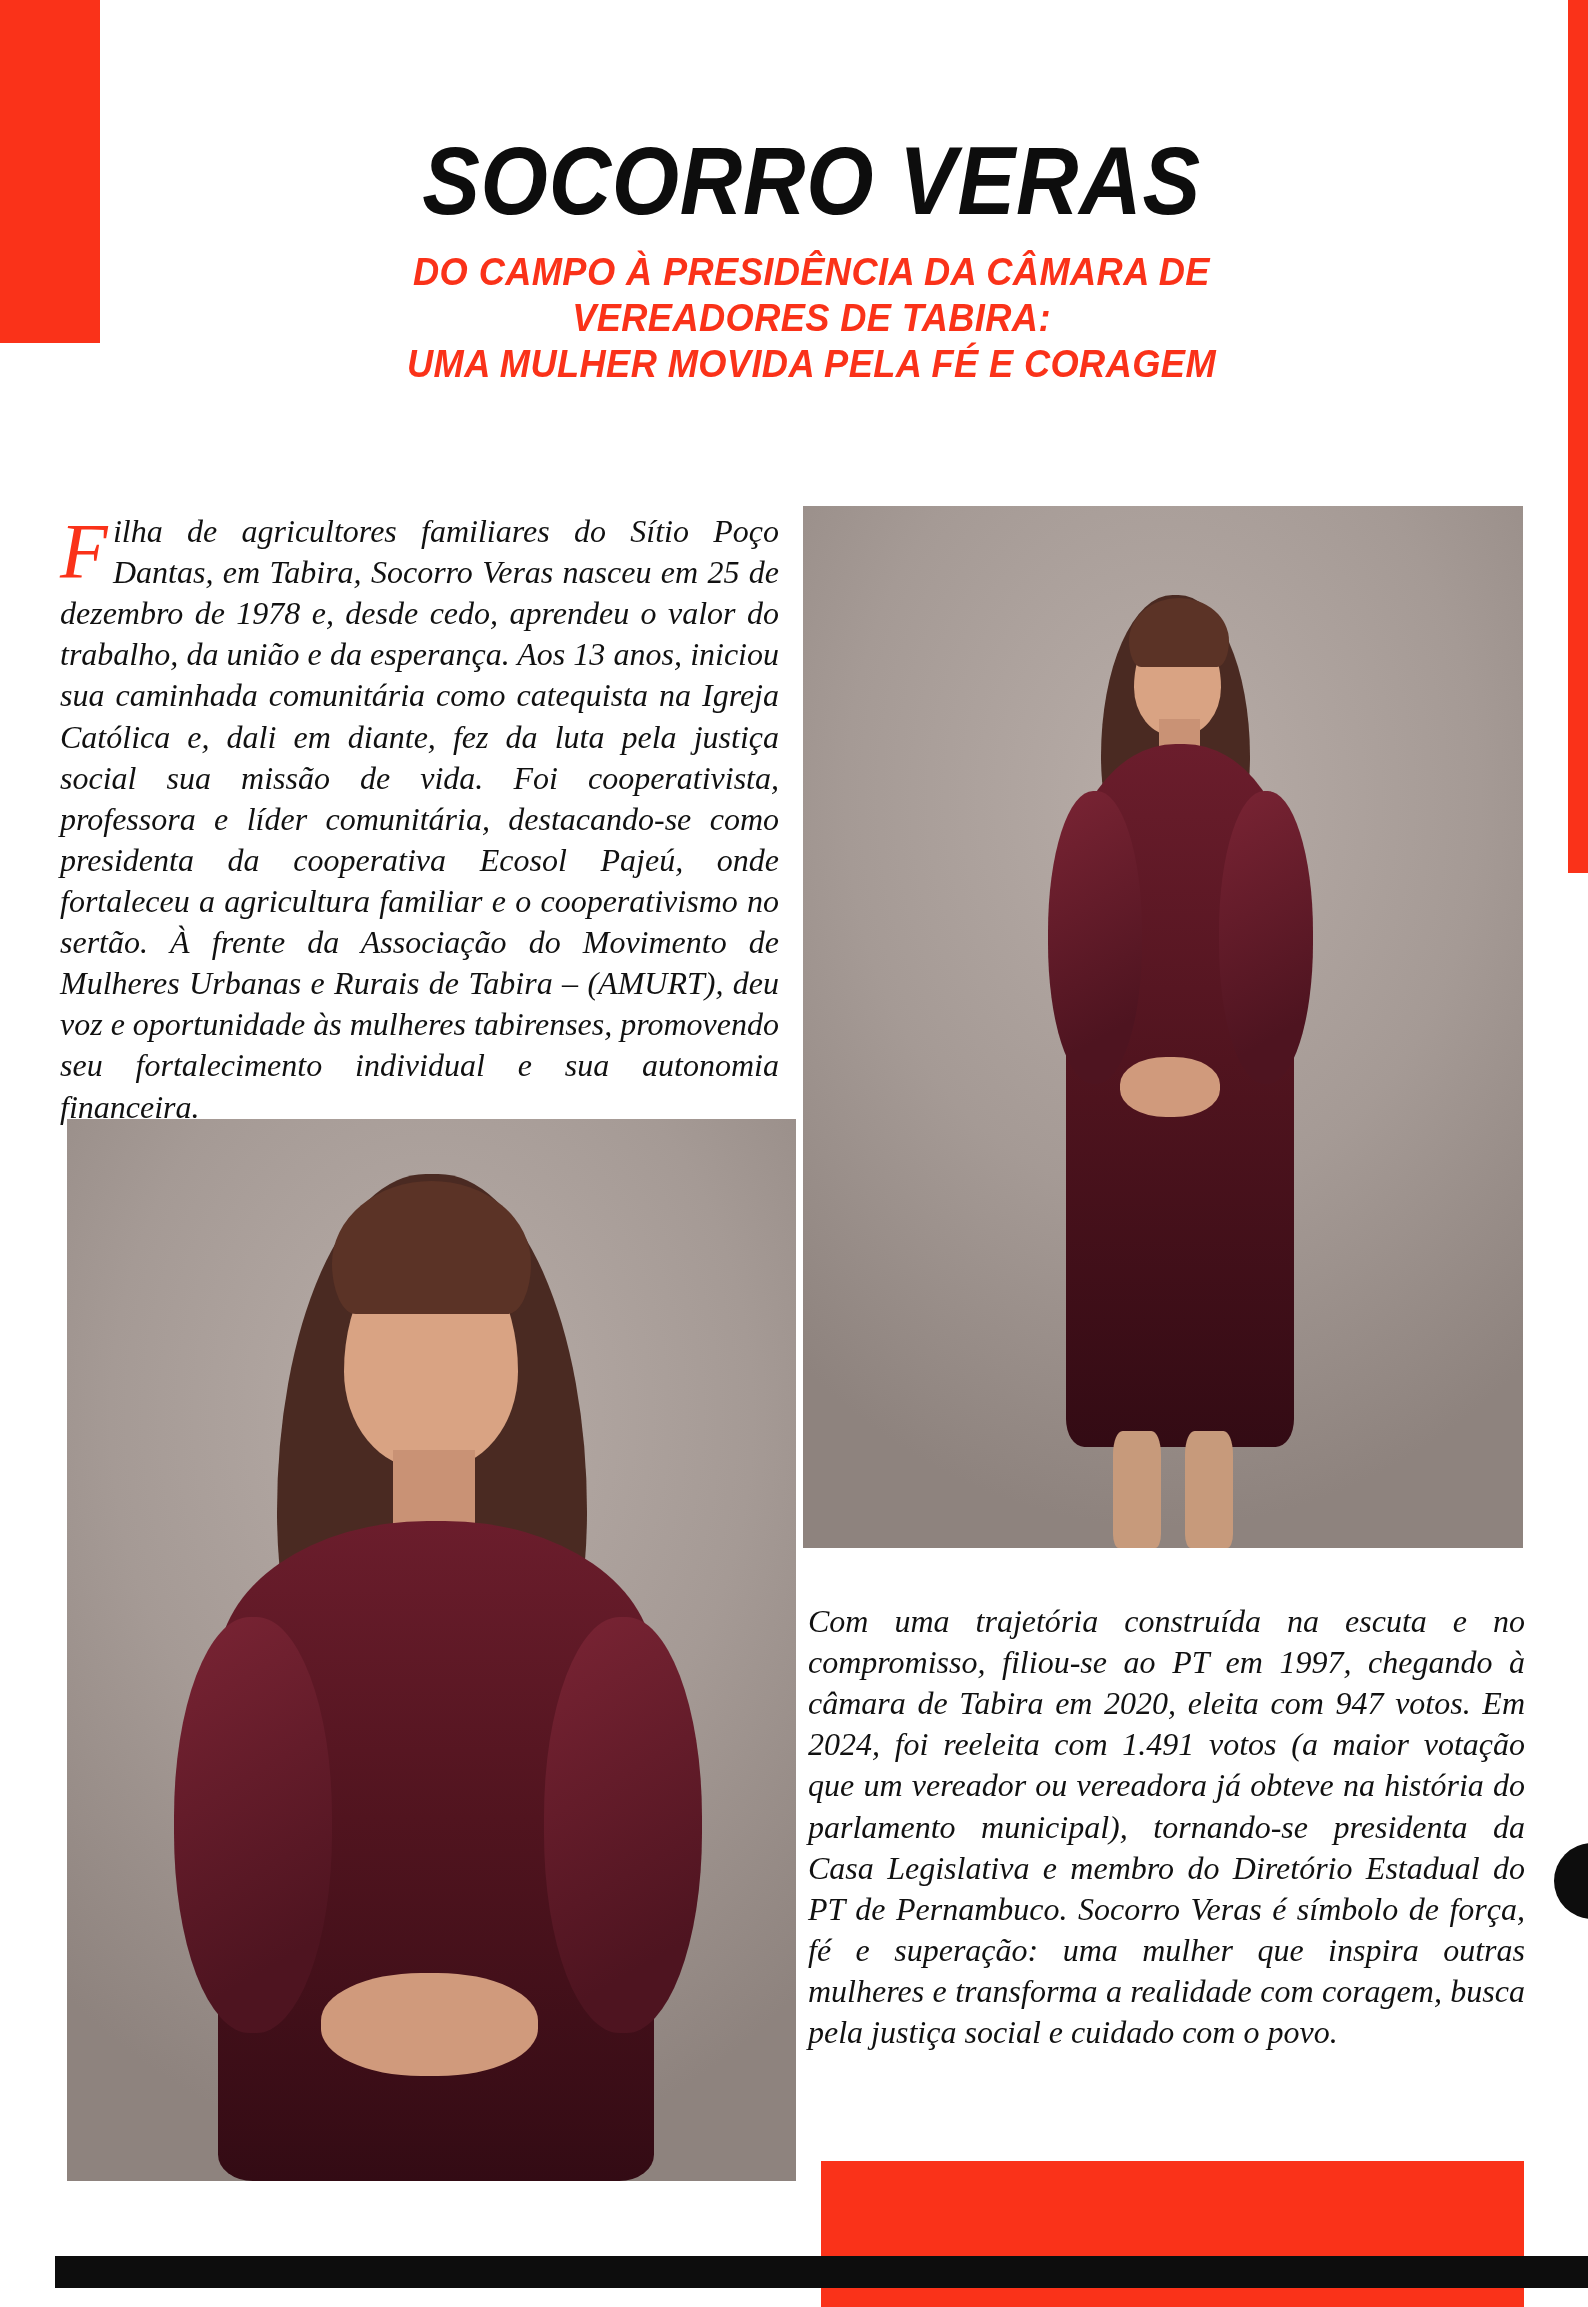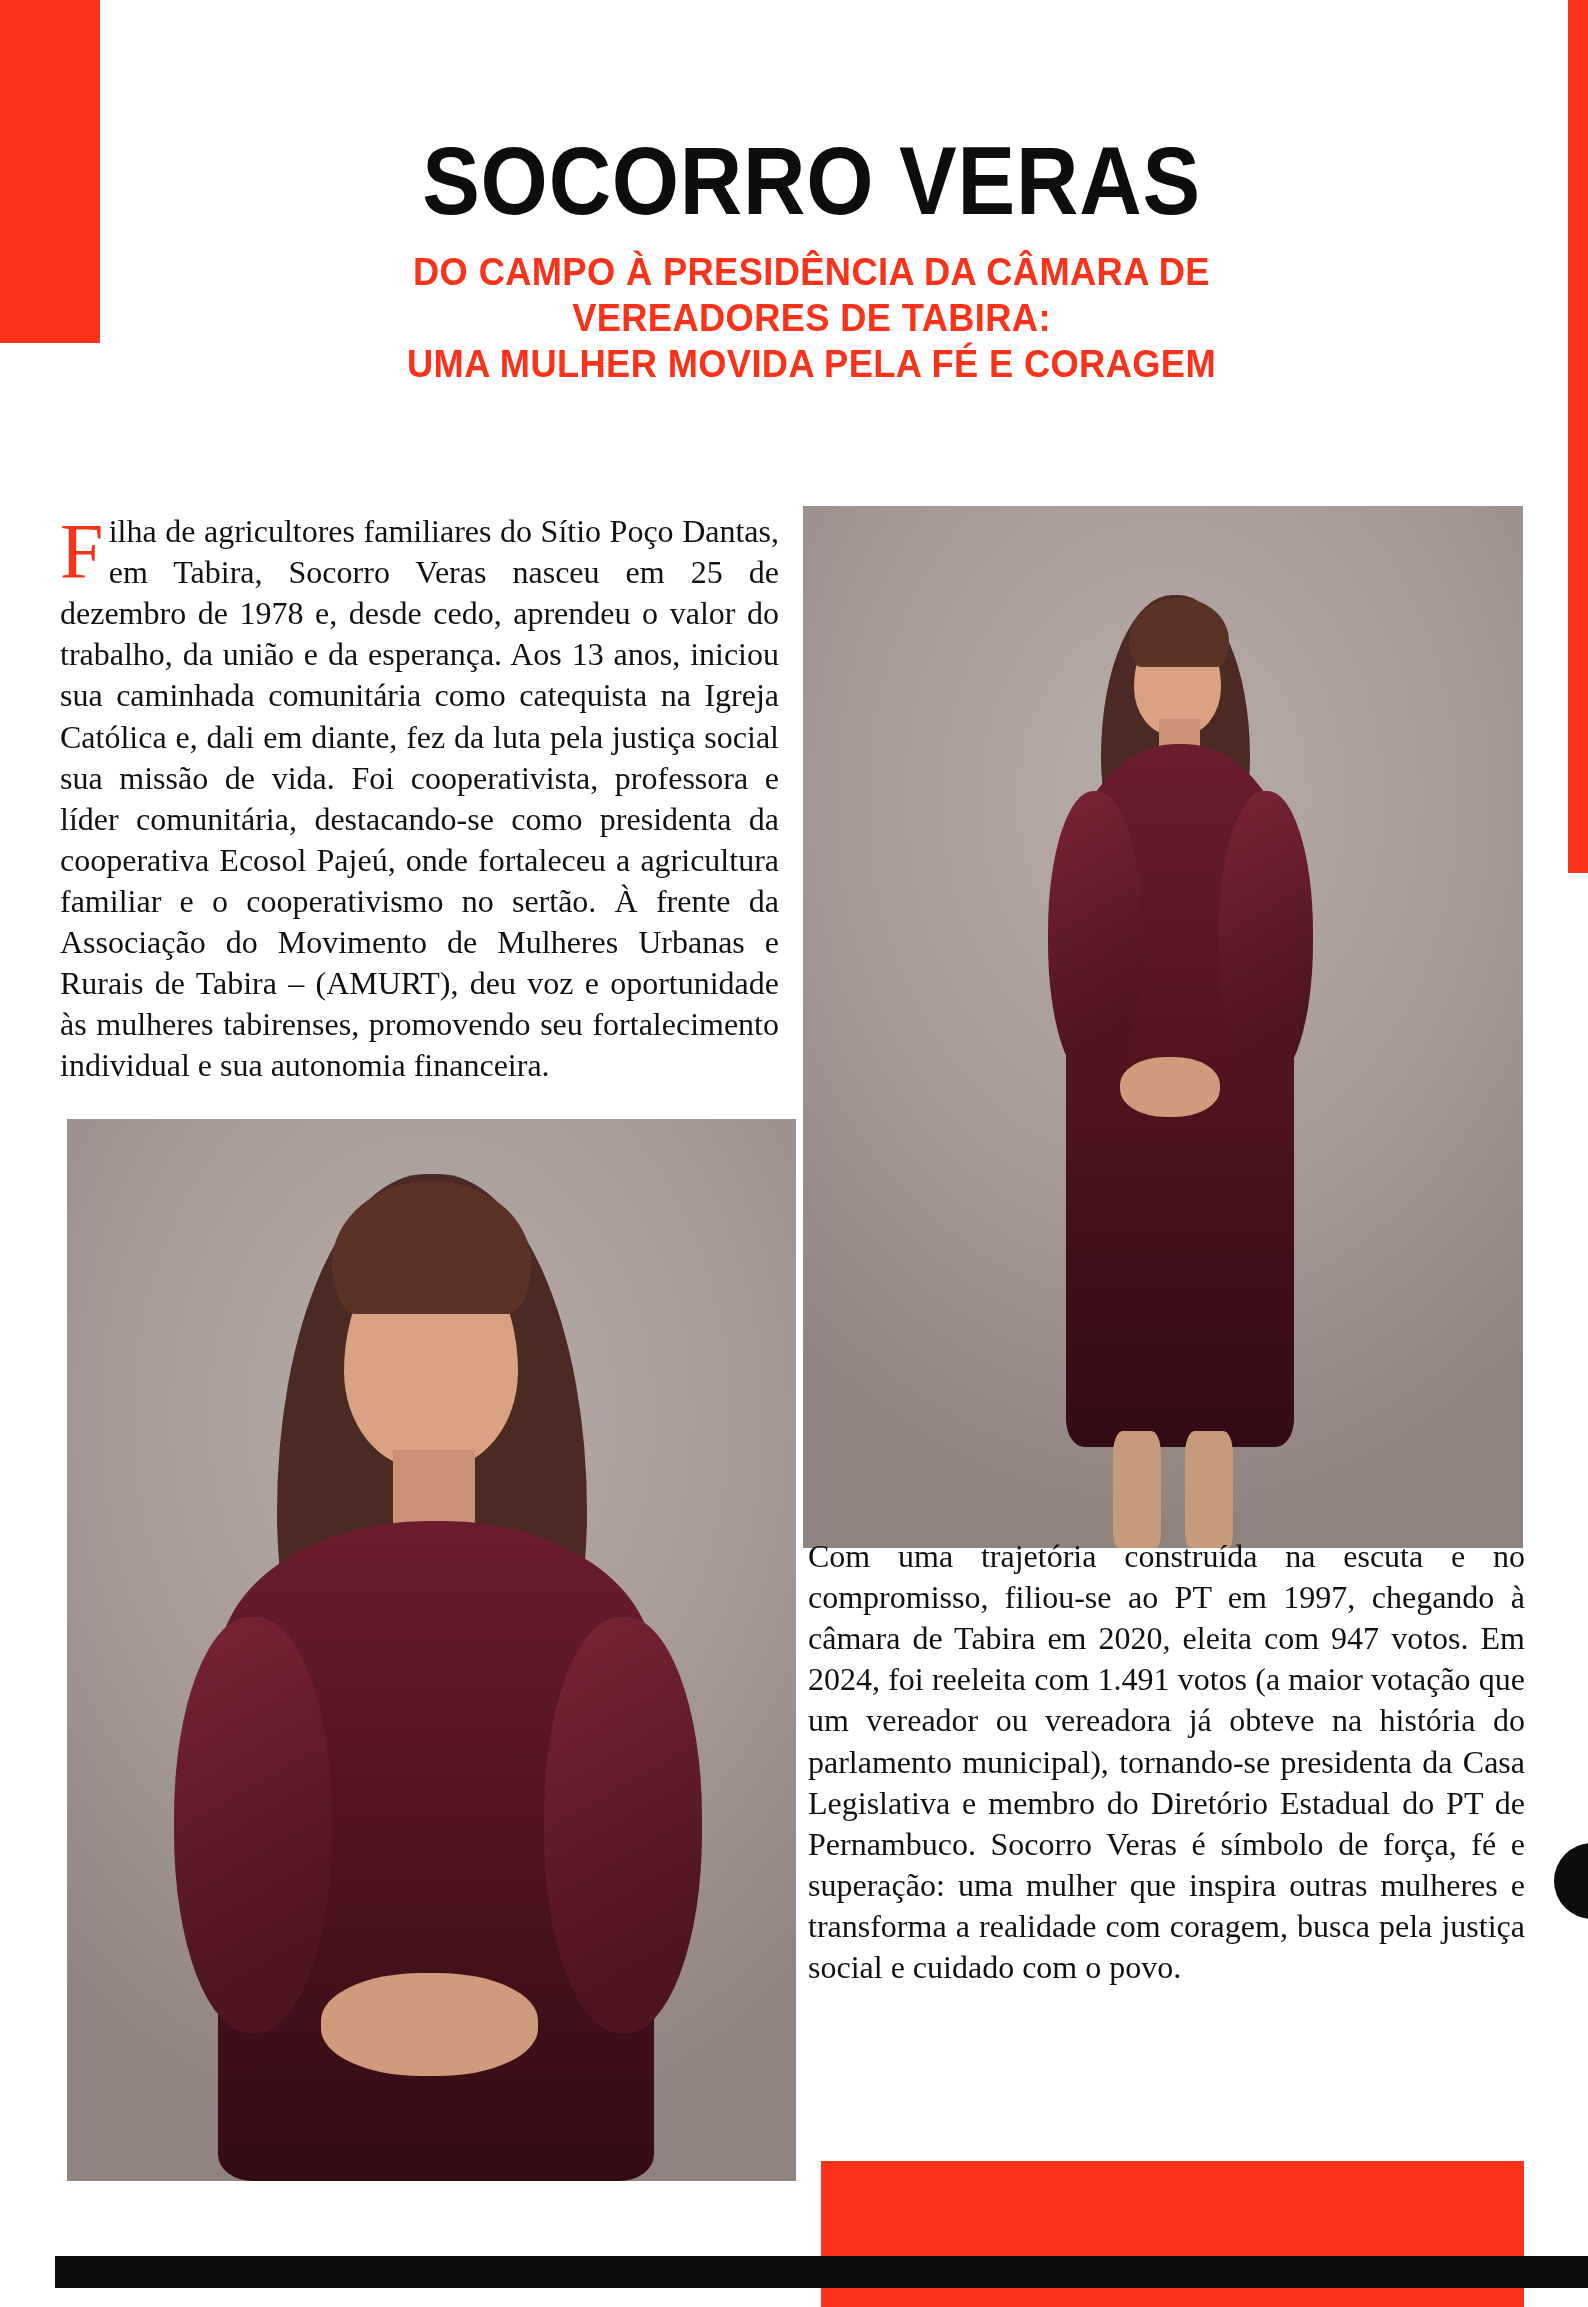--- a/index.html
+++ b/index.html
@@ -9,20 +9,21 @@
   }
   body {
     font-family: "Liberation Serif", serif;
   }
   #page {
     position: relative;
     width: 1588px;
     height: 2307px;
     background: #ffffff;
     overflow: hidden;
+    font-style: italic;
   }
 
   
   .deco-red-left {
     position: absolute;
     left: 0px;
     top: 0px;
     width: 100px;
     height: 343px;
     background: #FA3219;
@@ -108,21 +109,21 @@
     text-justify: inter-word;
     hyphens: none;
   }
   .col-left {
     left: 60px;
     top: 511px;
     width: 719px;
   }
   .col-right {
     left: 808px;
-    top: 1536px;
+    top: 1601px;
     width: 717px;
   }
   .dropcap {
     float: left;
     font-family: "Liberation Serif", serif;
     font-weight: normal;
     font-size: 78px;
     line-height: 0.80;
     color: #FA3219;
     padding: 5.3px 5.3px 0 0;

